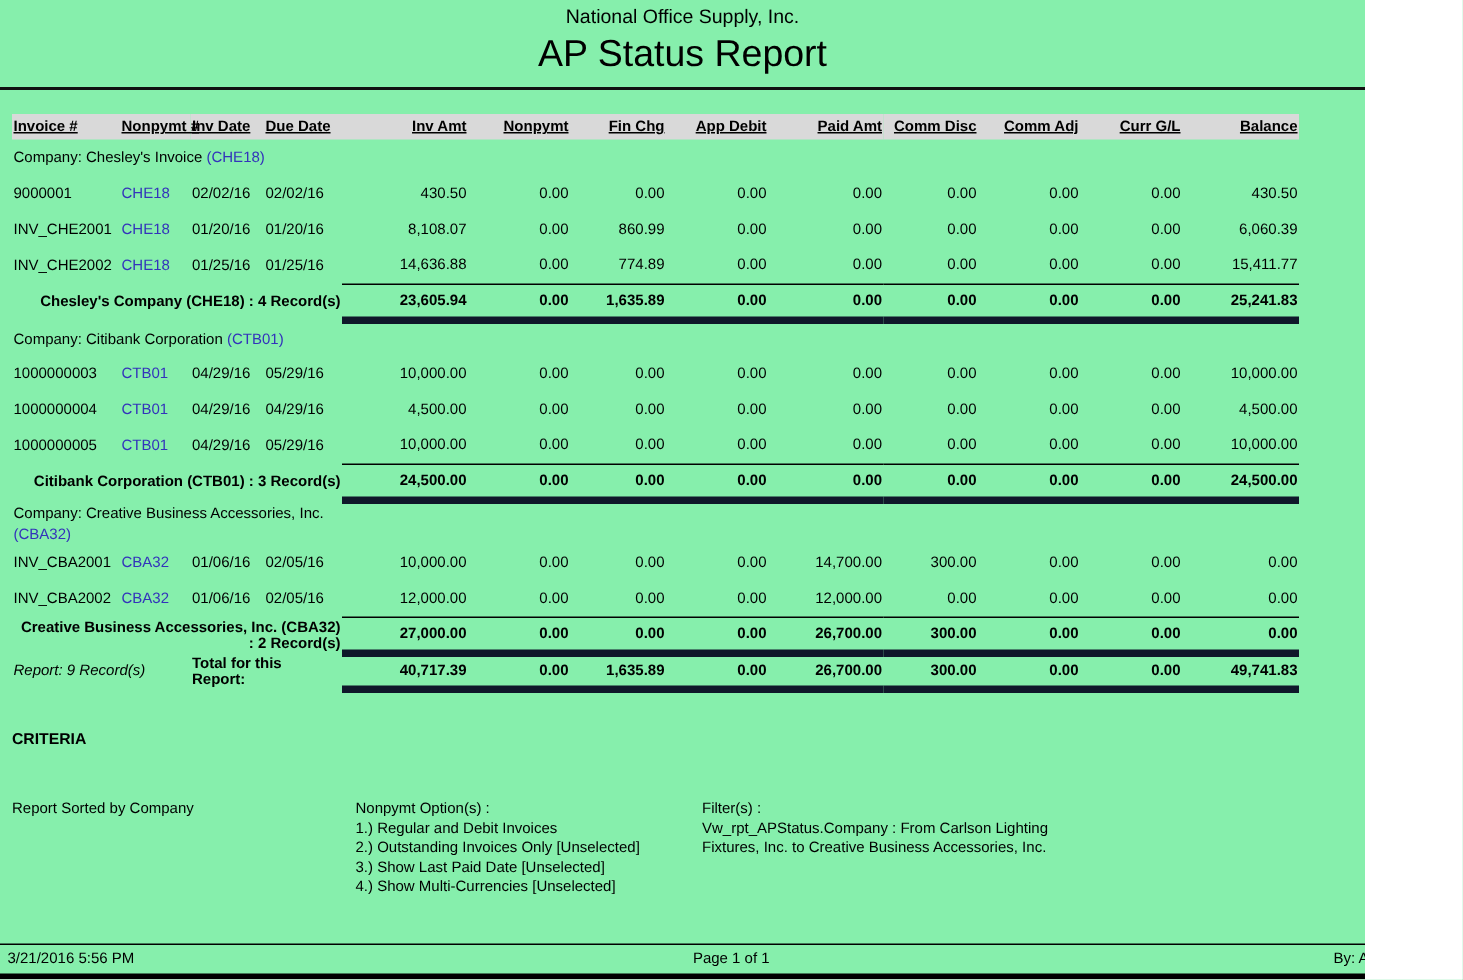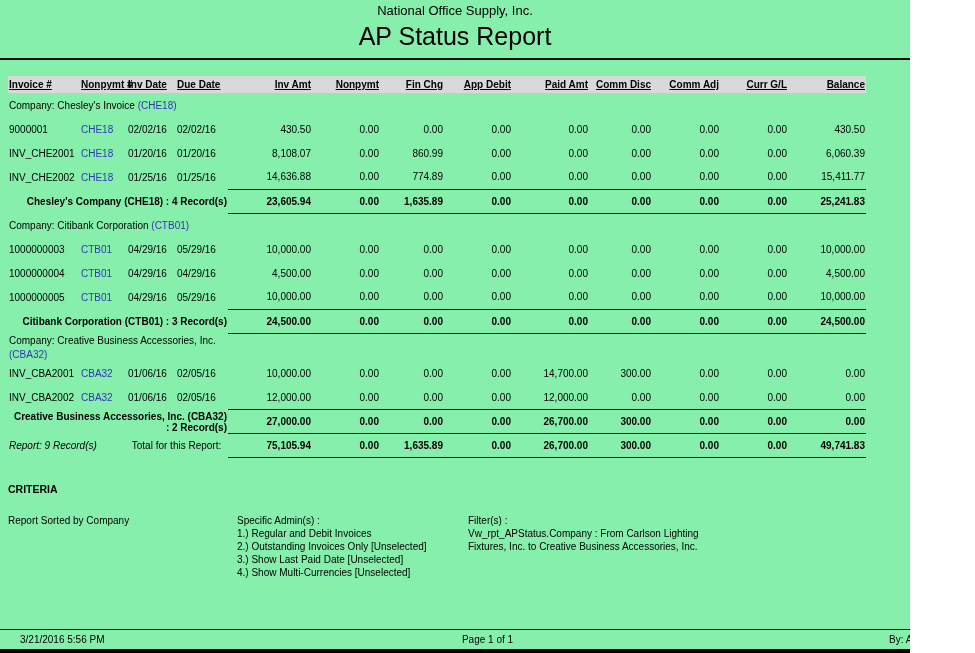--- a/index.html
+++ b/index.html
@@ -16,36 +16,36 @@
   .rpt thead th { background: #d9d9d9; height: 17px; font-weight: bold; text-align: left; white-space: nowrap; }
   .rpt thead th.num { text-align: right; }
   .u { text-decoration: underline; }
   .rpt tbody td { height: 24px; }
   .num { text-align: right; }
   .link { color: #3333bb; cursor: pointer; }
   .b { font-weight: normal; }
   .company-cell div { line-height: 14px; }
   .sub td { font-weight: bold; }
   .slbl { text-align: right; padding-right: 3px; }
-  .n { border-top: 1px solid #000; border-bottom: 1px solid #0f172a; }
+  .n { border-top: 1px solid #000; border-bottom: 5px solid #0f172a; }
   .tot .records { font-style: italic; }
-  .tot .tlbl { font-weight: normal; text-align: center; padding-right: 3px; }
+  .tot .tlbl { font-weight: bold; text-align: left; padding-right: 3px; }
   .tot .n { font-weight: bold; }
 
   .criteria { margin: 25px 0 0 8px; font-size: 10px; }
   .criteria-title { font-weight: bold; font-size: 10.5px; }
-  .criteria-cols { display: flex; margin-top: 19px; line-height: 13px; }
+  .criteria-cols { display: flex; margin-top: 34px; line-height: 13px; }
   .ccol1 { width: 229px; }
   .ccol2 { width: 231px; }
   .ccol3 { width: 232px; }
 
   .footer { position: absolute; left: 0; bottom: 0; width: 975px; }
   .footer-line { border-top: 1px solid #000; }
   .footer-row { display: flex; align-items: center; font-size: 10px; padding: 4px 0; }
-  .f-left  { width: 300px; padding-left: 20px; }
+  .f-left  { width: 300px; padding-left: 5px; }
   .f-center{ flex: 1; text-align: center; }
   .f-right { width: 300px; text-align: right; padding-right: 41px; }
   .footer-bar { height: 4px; background: #000; }
 </style>
 </head>
 <body>
 
 <div class="page">
 
   <div class="rpt-company">National Office Supply, Inc.</div>
@@ -267,40 +267,40 @@
         <td class="num n">26,700.00</td>
         <td class="num n">300.00</td>
         <td class="num n">0.00</td>
         <td class="num n">0.00</td>
         <td class="num n">0.00</td>
       </tr>
 
       <tr class="tot">
         <td colspan="2" class="records">Report: 9 Record(s)</td>
         <td colspan="2" class="tlbl">Total for this Report:</td>
-        <td class="num n">75,105.94</td>
+        <td class="num n">40,717.39</td>
         <td class="num n">0.00</td>
         <td class="num n">1,635.89</td>
         <td class="num n">0.00</td>
         <td class="num n">26,700.00</td>
         <td class="num n">300.00</td>
         <td class="num n">0.00</td>
         <td class="num n">0.00</td>
         <td class="num n">49,741.83</td>
       </tr>
 
     </tbody>
   </table>
 
   <div class="criteria">
     <div class="criteria-title">CRITERIA</div>
     <div class="criteria-cols">
       <div class="ccol1">Report Sorted by Company</div>
       <div class="ccol2">
-        <div>Specific Admin(s) :</div>
+        <div>Nonpymt Option(s) :</div>
         <div>1.) Regular and Debit Invoices</div>
         <div>2.) Outstanding Invoices Only [Unselected]</div>
         <div>3.) Show Last Paid Date [Unselected]</div>
         <div>4.) Show Multi-Currencies [Unselected]</div>
       </div>
       <div class="ccol3">
         <div>Filter(s) :</div>
         <div>Vw_rpt_APStatus.Company :  From Carlson Lighting Fixtures, Inc. to Creative Business Accessories, Inc.</div>
       </div>
     </div>

